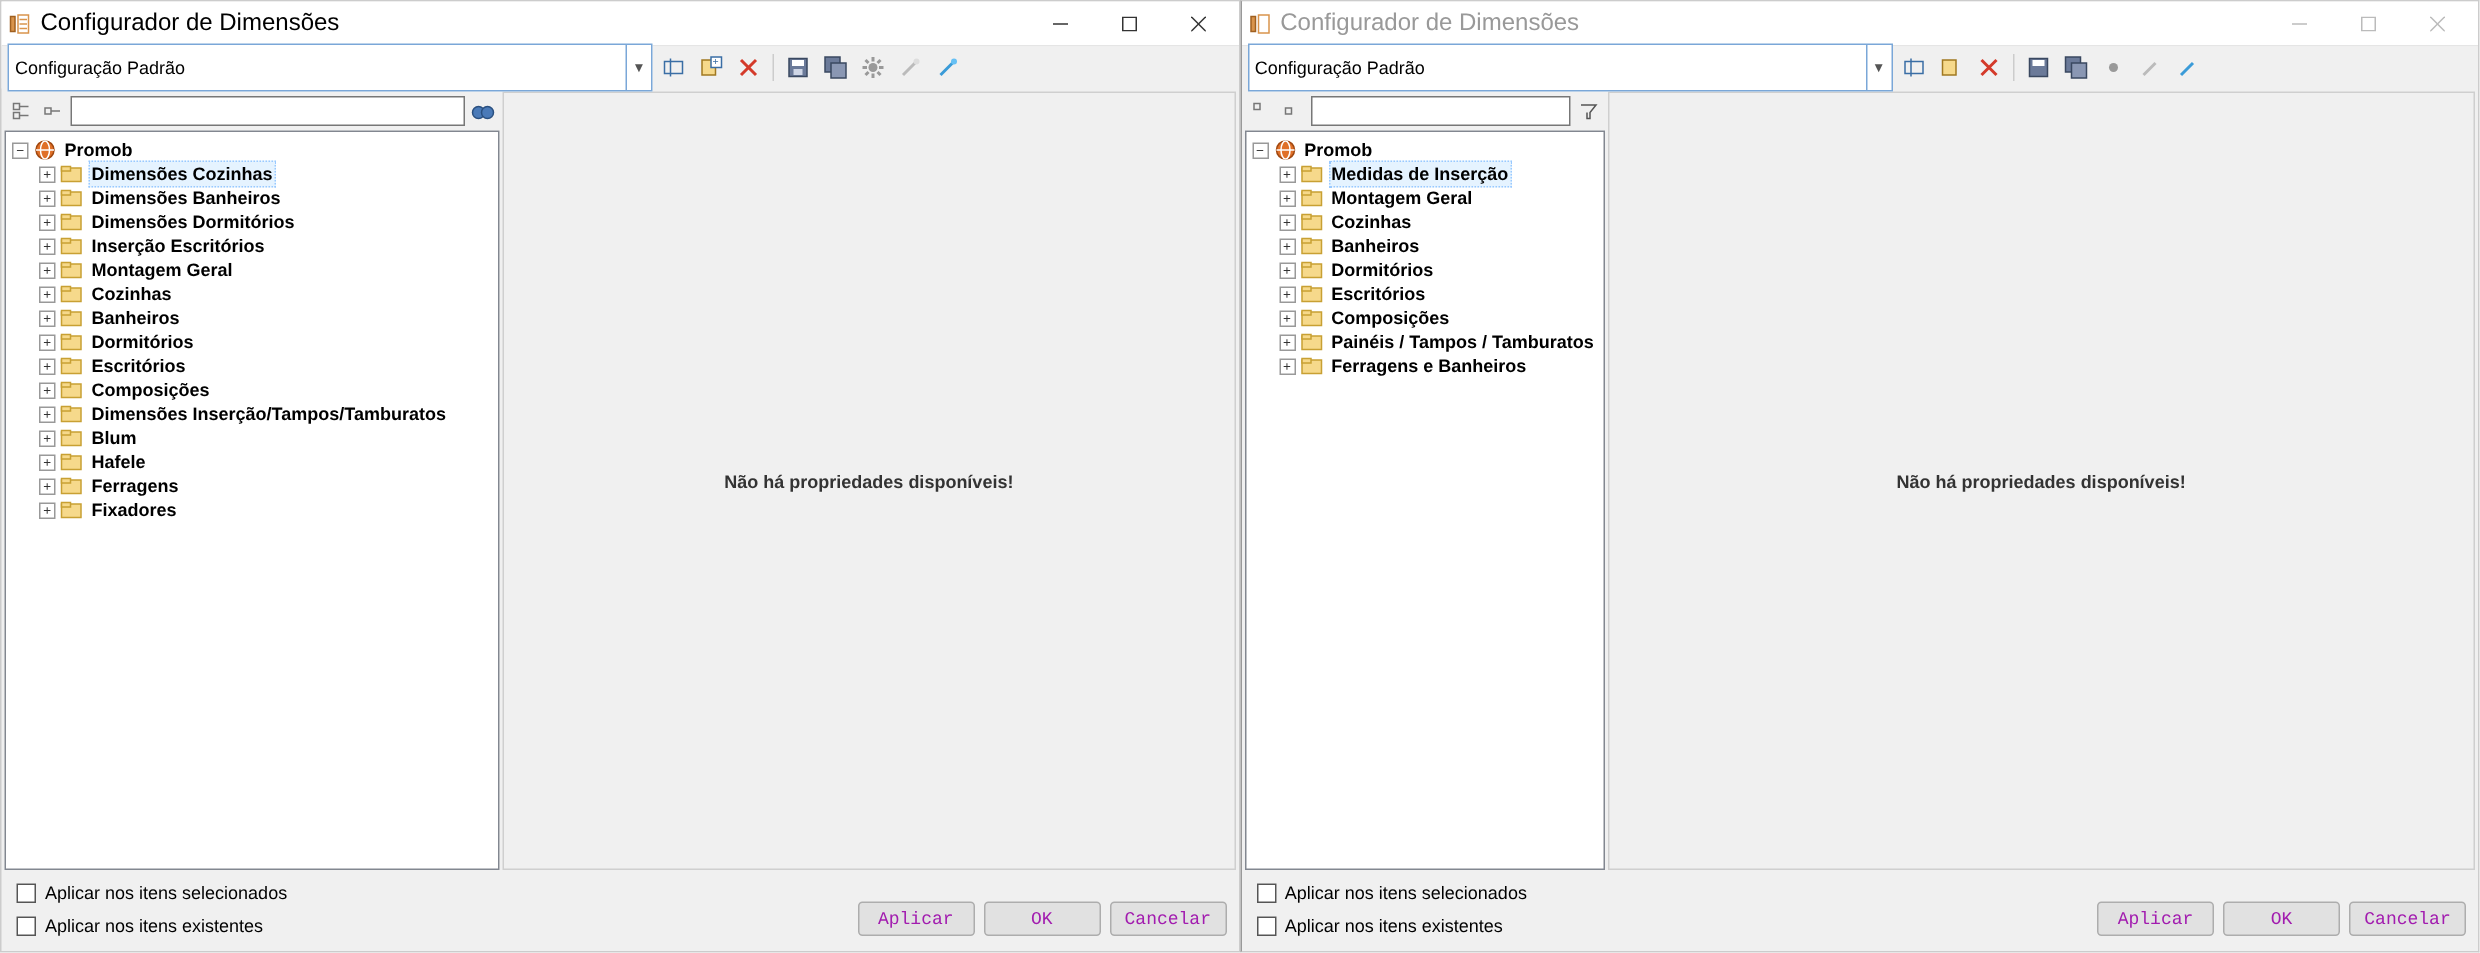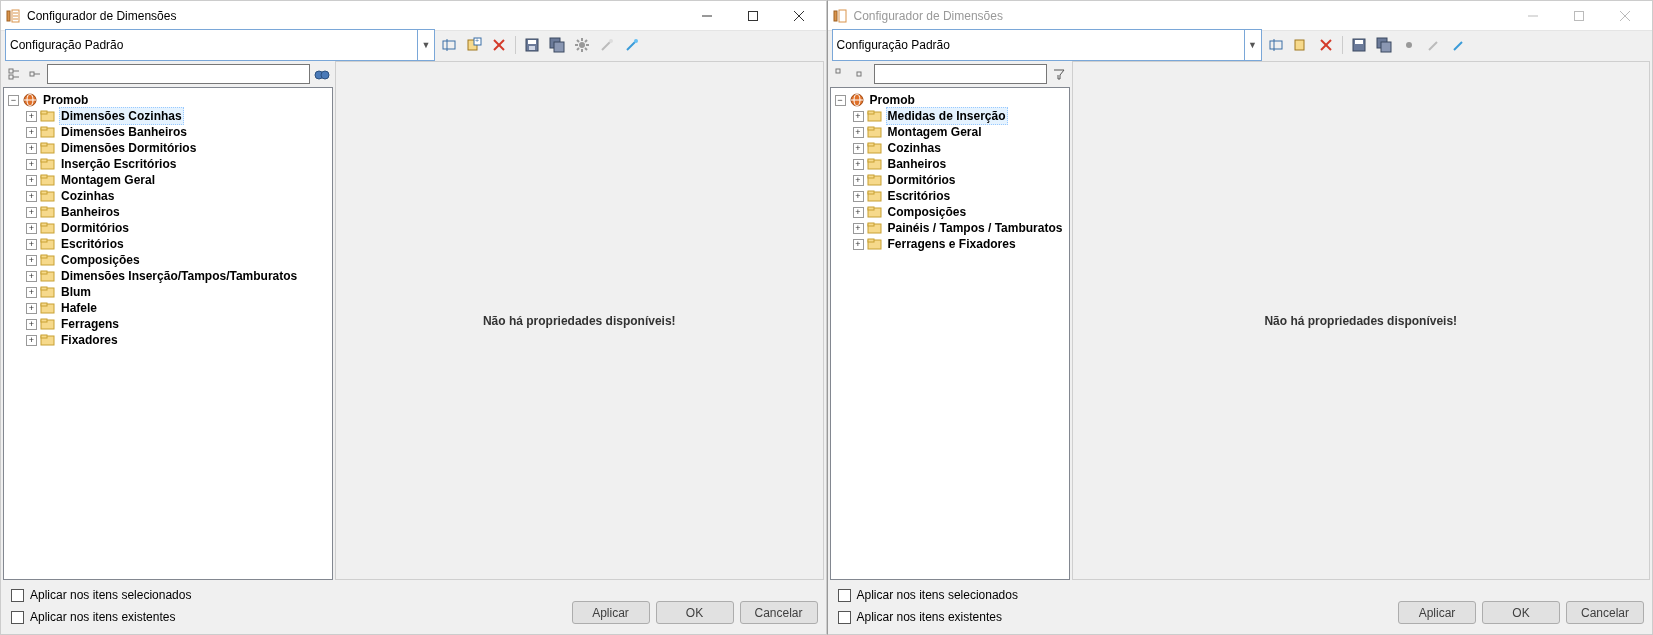--- a/index.html
+++ b/index.html
@@ -27,21 +27,21 @@
   height: 30px;
   padding: 0 4px;
   background: #fff;
   border-bottom: 1px solid #e5e5e5;
 }
 .titlebar .app-icon {
   width: 16px; height: 16px;
   margin-right: 6px;
   display: inline-flex; align-items: center; justify-content: center;
 }
-.titlebar .title { flex: 1; font-size: 12px; }
+.titlebar .title { flex: 1; font-size: 16px; }
 .win-controls { display: flex; }
 .win-btn {
   width: 46px; height: 30px;
   display: flex; align-items: center; justify-content: center;
   color: #333; font-size: 13px;
 }
 .window.inactive .win-btn { color: #bbb; }
 
 .toolbar {
   display: flex;
@@ -141,21 +141,21 @@
 }
 .checks { display:flex; flex-direction:column; gap: 8px; flex:1; }
 .chk { display:flex; align-items:flex-end; gap:6px; }
 .chk-box { width:13px; height:13px; border:1px solid #555; background:#fff; }
 .buttons { display:flex; gap:6px; }
 .btn {
   min-width: 78px; height: 23px;
   border: 1px solid #adadad; background: #e1e1e1;
   border-radius: 3px;
   display:flex; align-items:center; justify-content:center;
-  font-size: 12px; color:#404040;
+  font-size: 12px; color:#a21caf;font-family:Liberation Mono, monospace;
 }
 
 
 svg { display:block; }
 </style>
 </head>
 <body>
 
 <div class="window">
   <div class="titlebar">
@@ -664,21 +664,21 @@
               <span class="tnode-label">Painéis / Tampos / Tamburatos</span>
             </div>
             <div class="tree-node">
               <span class="tnode-toggle">+</span>
               <span class="tnode-icon">
                 <svg width="16" height="14">
                   <rect x="1" y="3" width="13" height="9" fill="#f6d98b" stroke="#c8a033"></rect>
                   <rect x="1" y="2" width="6" height="3" fill="#f6d98b" stroke="#c8a033"></rect>
                 </svg>
               </span>
-              <span class="tnode-label">Ferragens e  Fixadores</span>
+              <span class="tnode-label">Ferragens e  Banheiros</span>
             </div>
           </div>
         </div>
     </div>
     <div class="right-panel">
       <span>Não há propriedades disponíveis!</span>
     </div>
   </div>
   <div class="bottom-bar">
     <div class="checks">

